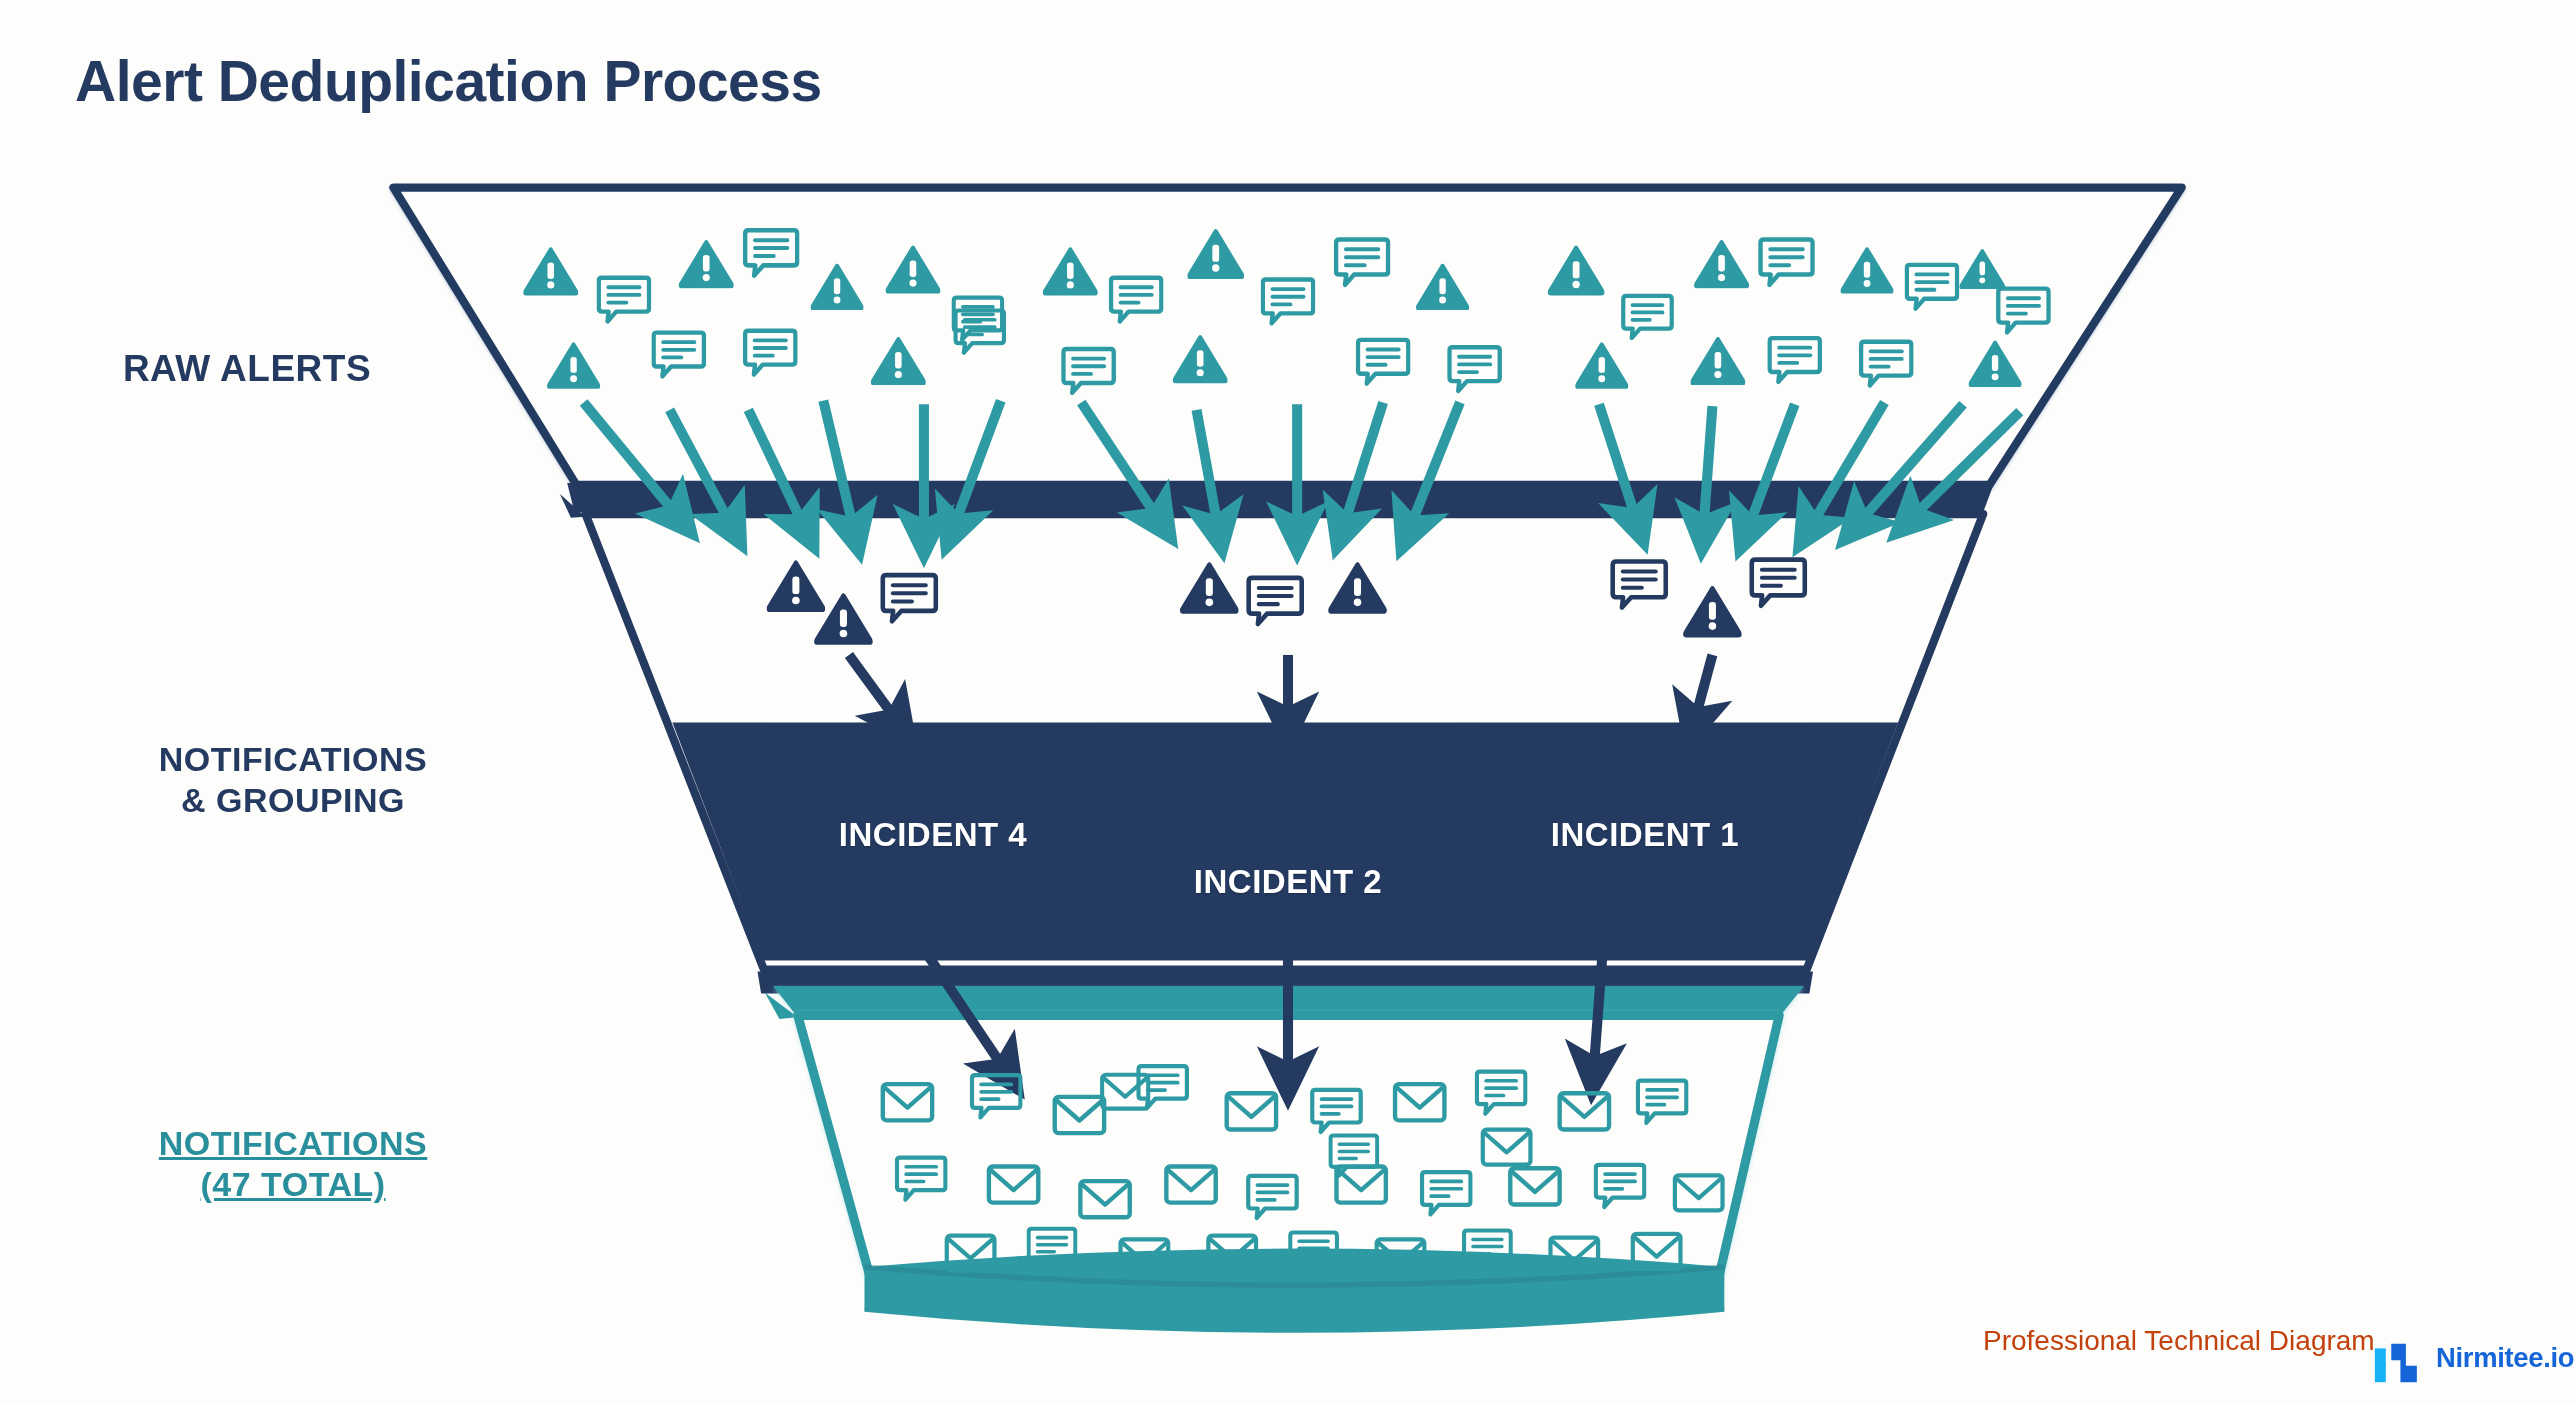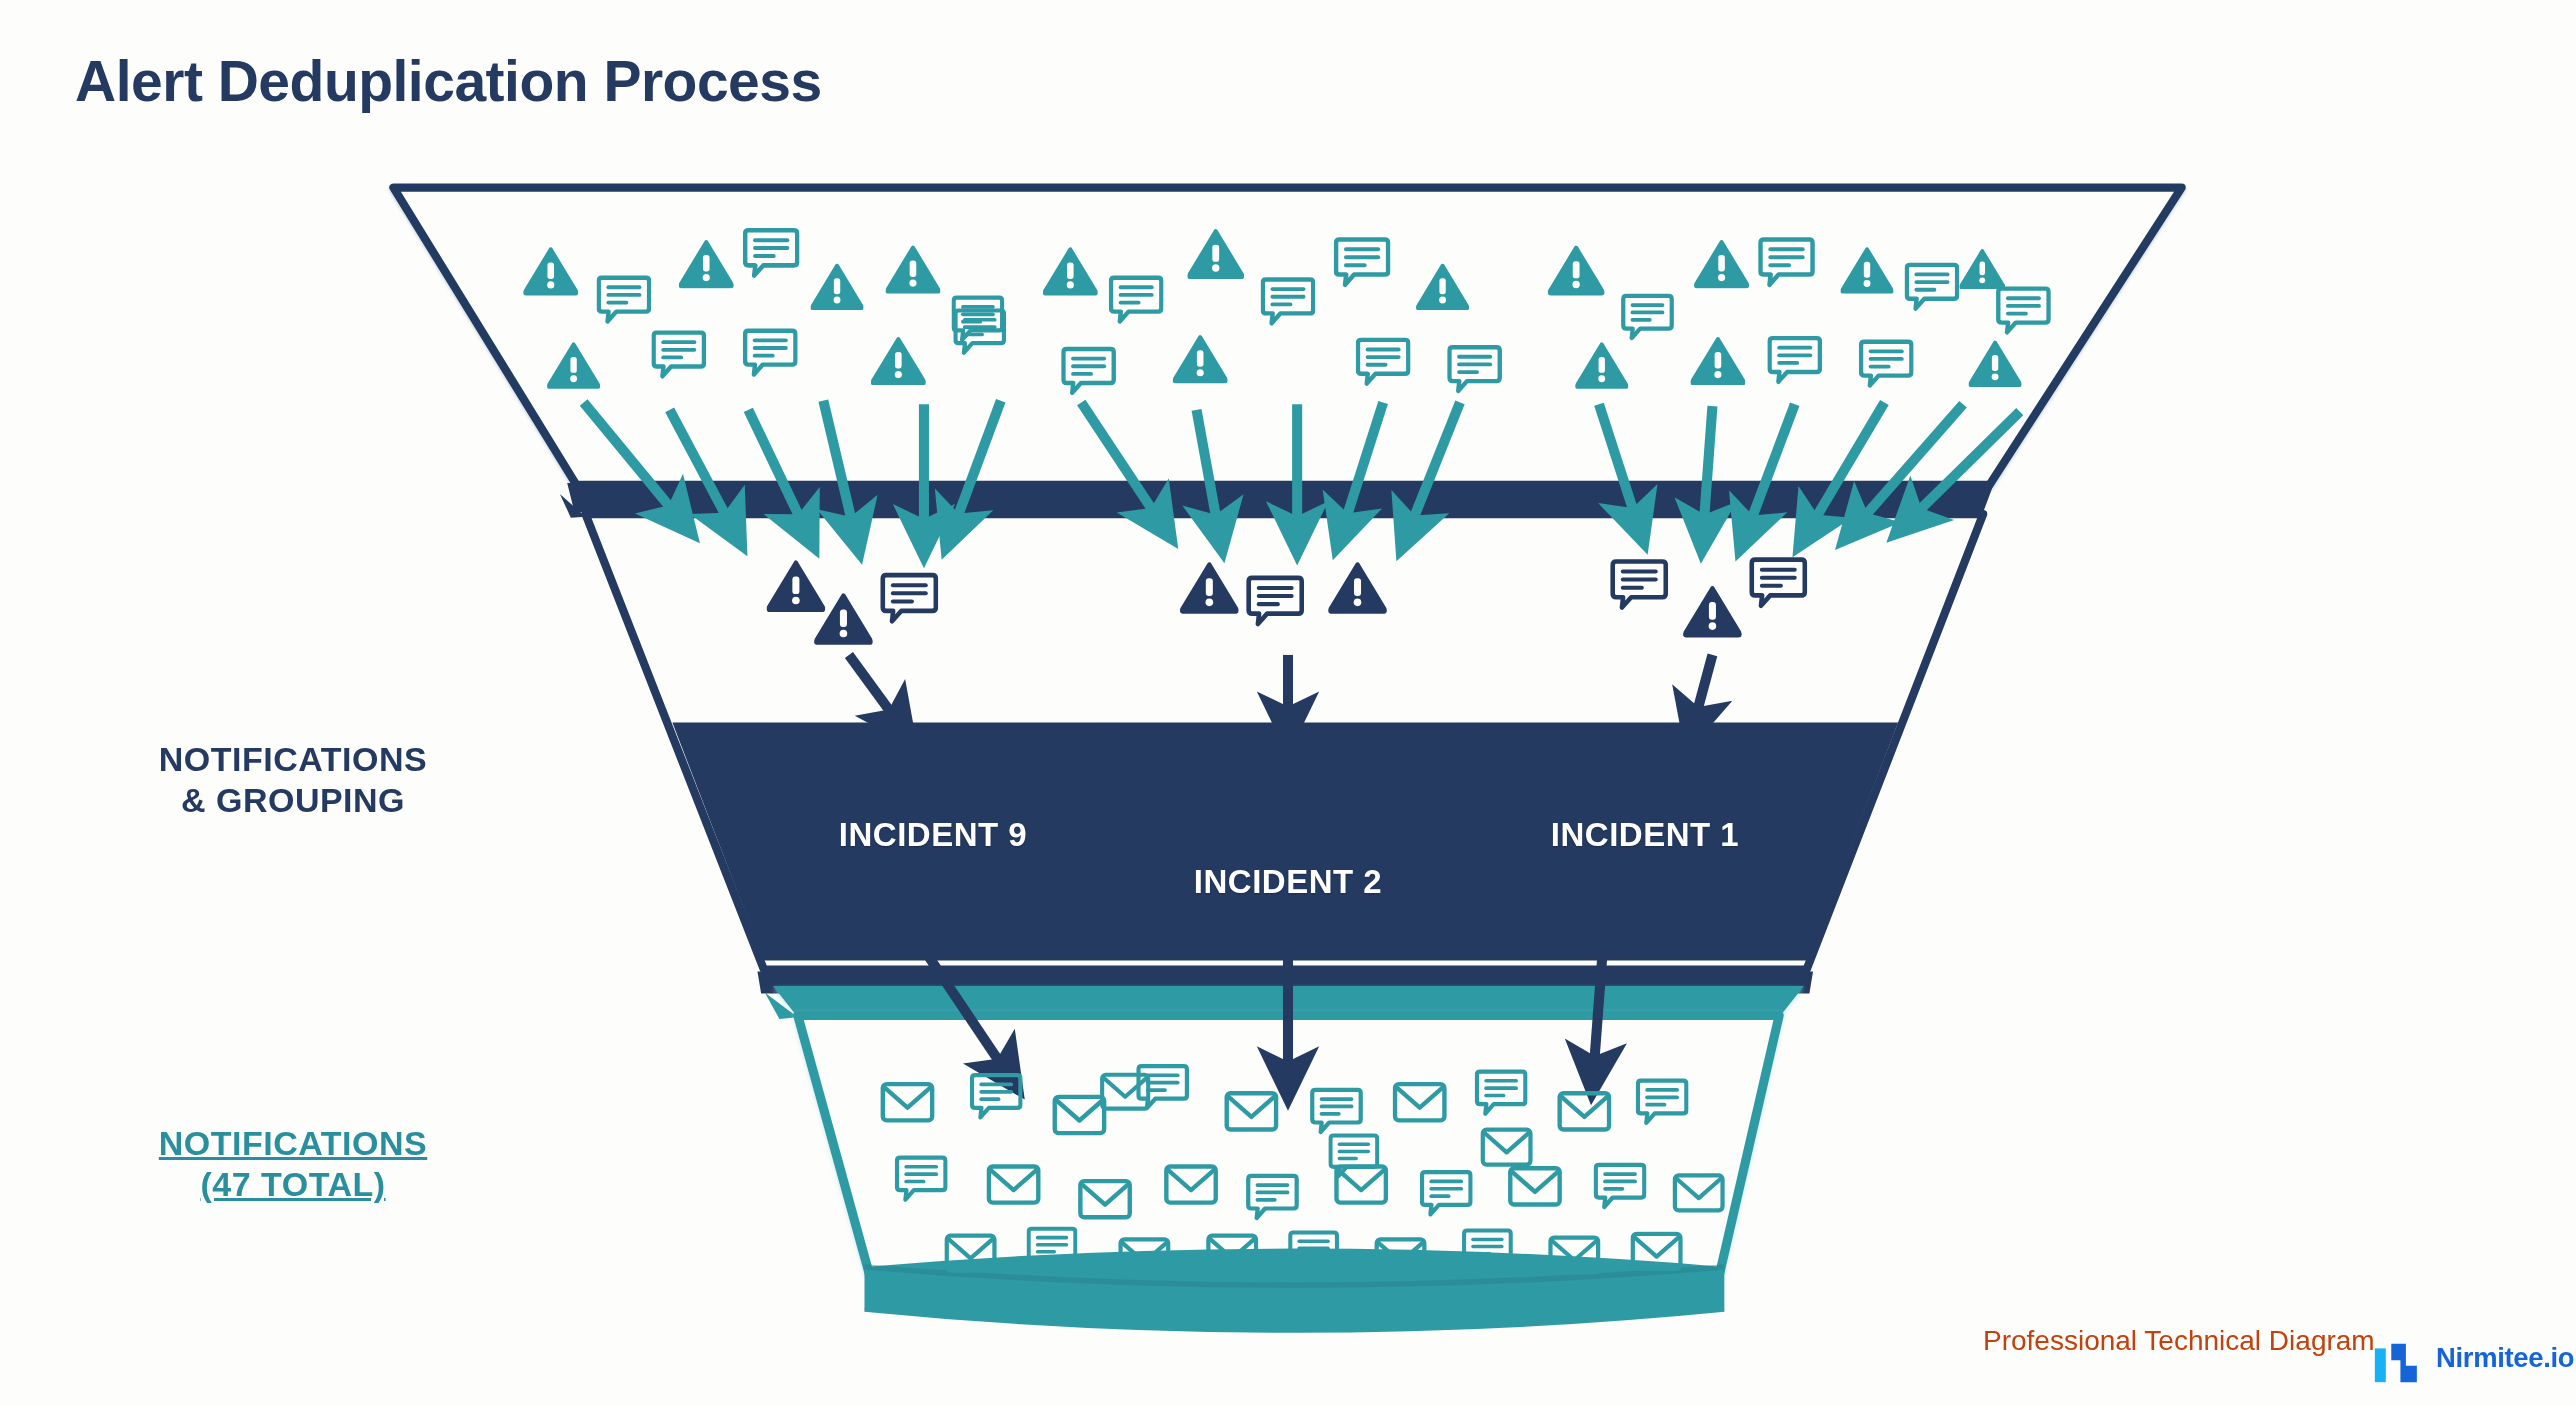--- a/index.html
+++ b/index.html
@@ -286,32 +286,33 @@
       <use href="#chat" x="1408" y="1344" width="56" height="51"></use>
       <use href="#mail" x="1502" y="1352" width="58" height="44"></use>
       <use href="#chat" x="1598" y="1342" width="56" height="51"></use>
       <use href="#mail" x="1692" y="1350" width="58" height="44"></use>
       <use href="#mail" x="1782" y="1346" width="58" height="44"></use>
       <use href="#chat" x="1452" y="1238" width="56" height="51"></use>
       <use href="#mail" x="1618" y="1232" width="58" height="44"></use>
     </g>
   </svg>
 
+  <div class="stage-label" id="label-raw">RAW ALERTS</div>
 
   <div class="stage-label" id="label-dedup">
     <div>NOTIFICATIONS</div>
     <div>&amp; GROUPING</div>
   </div>
 
   <div class="stage-label" id="label-notif">
     <div>NOTIFICATIONS</div>
     <div>(47 TOTAL)</div>
   </div>
 
-  <div class="incident-box-label" style="left:933px; top:835px;">INCIDENT 9</div>
+  <div class="incident-box-label" style="left:933px; top:835px;">INCIDENT 4</div>
   <div class="incident-box-label" style="left:1288px; top:882px;">INCIDENT 2</div>
   <div class="incident-box-label" style="left:1645px; top:835px;">INCIDENT 1</div>
 
   <div class="footer-caption">Professional Technical Diagram</div>
 
   <div class="brand">
     <svg width="53" height="42" viewBox="0 0 58 46">
       <rect x="2" y="7" width="12" height="37" fill="#17b1f5"></rect>
       <path d="M20 2 H36 V26 H48 V44 H30 V20 H20 Z" fill="#1565d8"></path>
     </svg>

